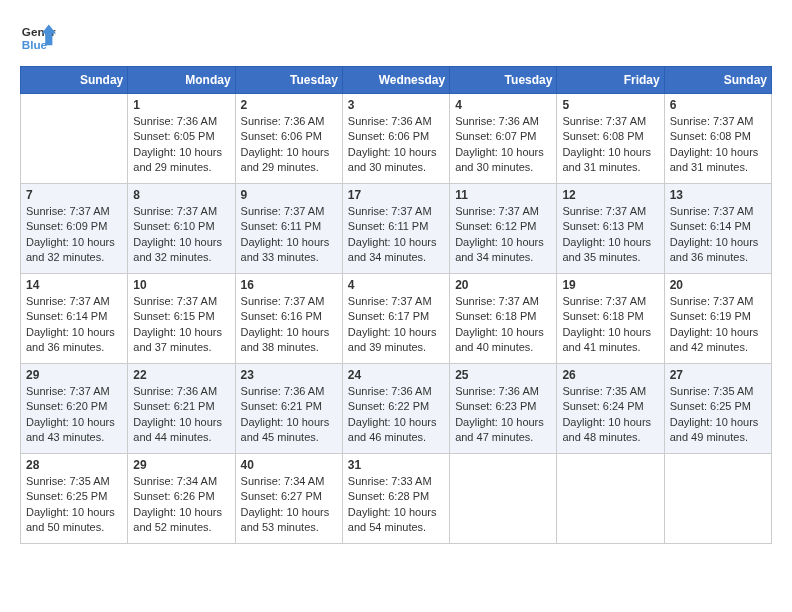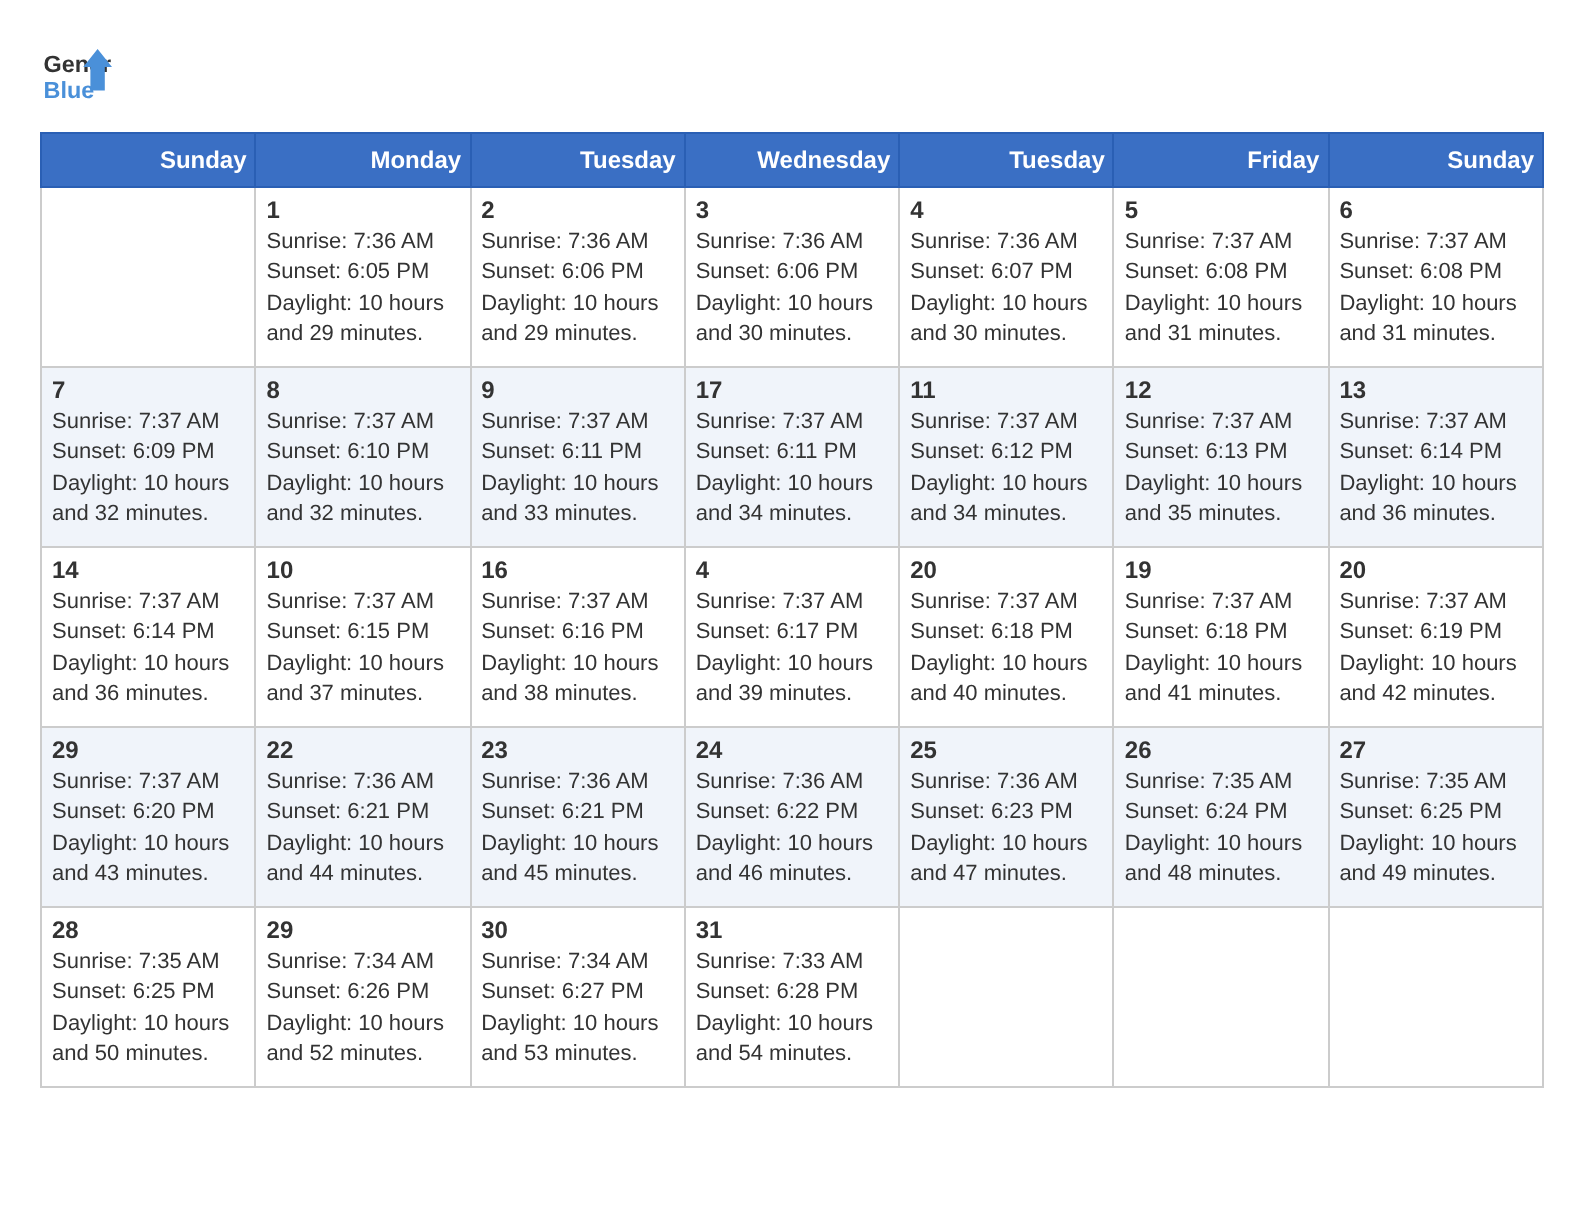--- a/index.html
+++ b/index.html
@@ -230,21 +230,21 @@
       <tr>
         <td>
           <div class="day-number">28</div>
           <div class="day-info">Sunrise: 7:35 AM<br>Sunset: 6:25 PM<br>Daylight: 10 hours<br>and 50 minutes.</div>
         </td>
         <td>
           <div class="day-number">29</div>
           <div class="day-info">Sunrise: 7:34 AM<br>Sunset: 6:26 PM<br>Daylight: 10 hours<br>and 52 minutes.</div>
         </td>
         <td>
-          <div class="day-number">30</div>
+          <div class="day-number">40</div>
           <div class="day-info">Sunrise: 7:34 AM<br>Sunset: 6:27 PM<br>Daylight: 10 hours<br>and 53 minutes.</div>
         </td>
         <td>
           <div class="day-number">31</div>
           <div class="day-info">Sunrise: 7:33 AM<br>Sunset: 6:28 PM<br>Daylight: 10 hours<br>and 54 minutes.</div>
         </td>
         <td class="empty"></td>
         <td class="empty"></td>
         <td class="empty"></td>
       </tr>

